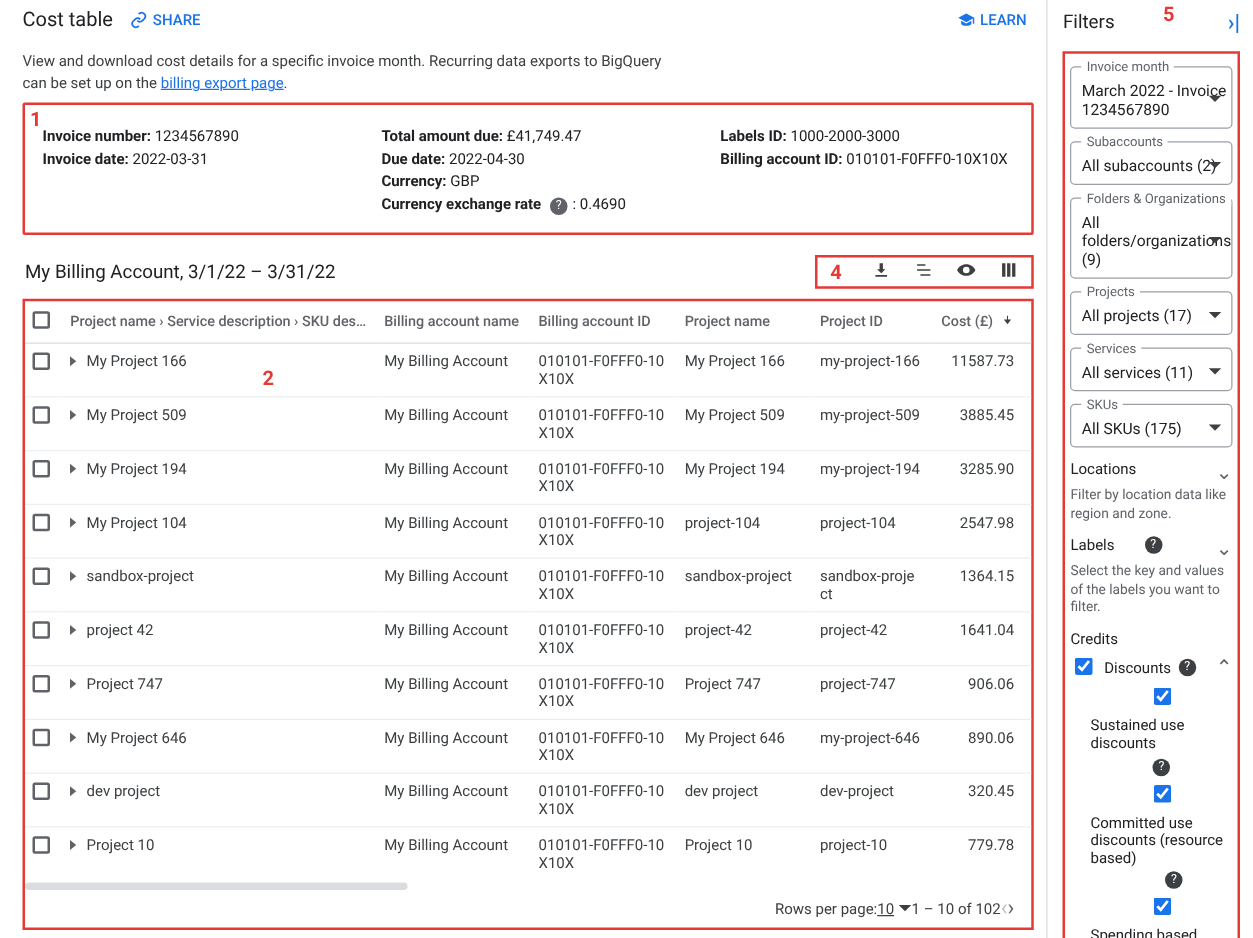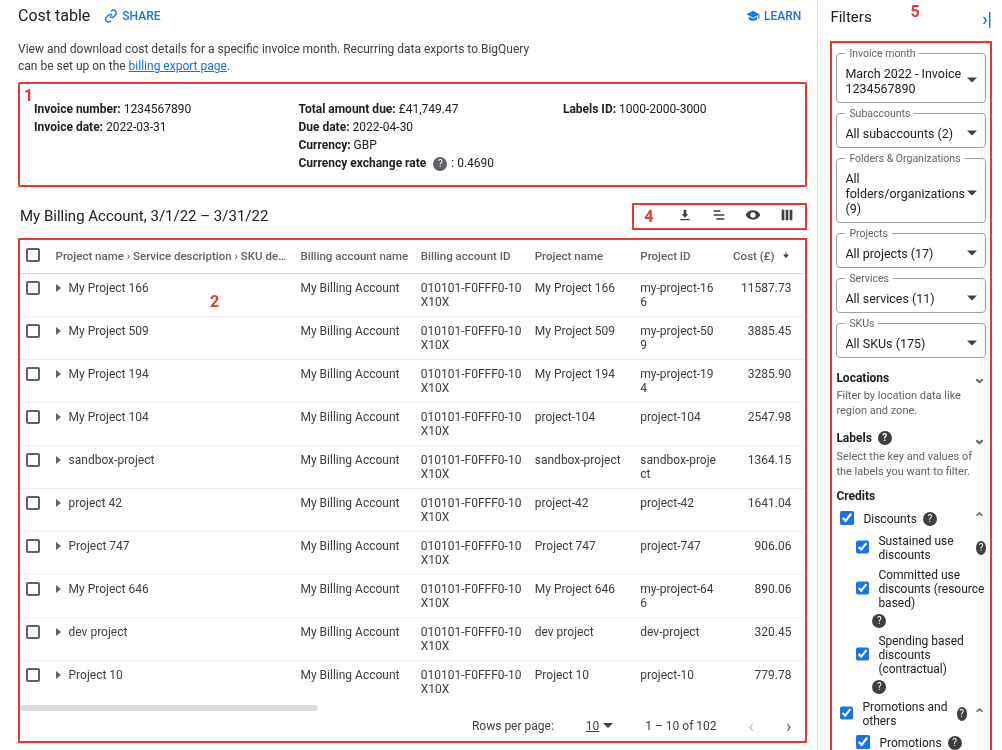--- a/index.html
+++ b/index.html
@@ -66,42 +66,42 @@
   }
   .expand {
     display:inline-block; width:0;height:0;
     border-top:4px solid transparent; border-bottom:4px solid transparent;
     border-left:5px solid #5f6368; margin-right:8px; margin-top:3px;
   }
   .num { text-align:right; padding-right:14px !important;}
   .sortarrow { display:inline-block; margin-left:4px;}
 
   .scrollhint { height:6px; background:#dadce0; width:38%; margin:2px 0 0 0; border-radius:3px;}
-  .pager { display:flex; justify-content:flex-end; align-items:center; gap:32px;
+  .pager { display:flex; justify-content:flex-end; align-items:center; gap:0;
     padding:6px 14px 6px 6px; font-size:12px; color:#3c4043;}
   .pager .sel { display:inline-flex; align-items:center; gap:4px;text-decoration:underline;}
   .chev { font-size:18px; color:#5f6368; line-height:1; user-select:none;}
   .chev.dis { color:#bdc1c6;}
 
   
   .side h2 { font-size:15px; font-weight:400; margin:0 0 12px 0; display:flex; align-items:flex-start;}
   .side h2 .collapse { margin-left:auto; color:#1a73e8; font-size:18px; font-weight:500;}
   .sidebox { border:2px solid #e53935; position:relative; padding:0 4px 8px 4px;}
-  .dd { border:1px solid #9aa0a6; border-radius:4px; padding: 12px 20px 6px 8px; margin: 10px 0 4px 0; position:relative; font-size:12.5px;}
+  .dd { border:1px solid #9aa0a6; border-radius:4px; padding: 12px 0 6px 8px; margin: 10px 0 4px 0; position:relative; font-size:12.5px;}
   .dd .hdr { position:absolute; top:-7px; left:8px; background:#fff; padding:0 4px; font-size:10.5px; color:#5f6368;}
   .dd .caret { position:absolute; right:8px; top:50%; transform:translateY(-50%);}
   .caret-tri { display:inline-block;width:0;height:0;border-left:5px solid transparent;border-right:5px solid transparent;border-top:5px solid #3c4043;}
 
   .sect { margin-top:10px; font-size:12px;}
-  .sect .title { font-weight:700; display:flex; align-items:center; gap:6px;}
+  .sect .title { font-weight:400; display:flex; gap:24px;}
   .sect .sub  { color:#5f6368; font-size:11px; margin-top:2px; line-height:1.35;}
   .chevd { margin-left:auto; font-size:16px; color:#5f6368;}
 
   .cbx { display:flex; align-items:center; gap:6px; margin:6px 0; font-size:12px;}
-  .cbx.indent { margin-left:16px;}
+  .cbx.indent { margin-left:16px;flex-direction:column;}
   .cbx input { accent-color:#1a73e8; width:14px; height:14px; margin-top:1px;}
   .help-dk {
     display:inline-block; width:14px; height:14px; border-radius:50%;
     background:#3c4043; color:#fff; font-size:10px; line-height:14px; text-align:center;
   }
 
   .sidecallout { position:absolute; top:2px; left:92px; font-weight:700; color:#e53935; font-size:16px;}
 </style>
 </head>
 <body>
@@ -148,20 +148,21 @@
           <div class="row"><span class="lbl">Due date:</span> <span class="val">2022-04-30</span></div>
           <div class="row"><span class="lbl">Currency:</span> <span class="val">GBP</span></div>
           <div class="row">
             <span class="lbl">Currency exchange rate</span>
             <span class="help-ico">?</span>:
             <span class="val">0.4690</span>
           </div>
         </div>
         <div class="col">
           <div class="row"><span class="lbl">Labels ID:</span> <span class="val">1000-2000-3000</span></div>
+          <div class="row"><span class="lbl">Billing account ID:</span> <span class="val">010101-F0FFF0-10X10X</span></div>
         </div>
       </div>
     </div>
 
     <div class="acct-title">
       <span>My Billing Account, 3/1/22 – 3/31/22</span>
       <span class="toolbar-icons">
         <span class="callout" style="position:static;margin-right:6px;">4</span>
         <span class="tb-ico">
           <svg width="16" height="16" viewBox="0 0 24 24" fill="#3c4043">

